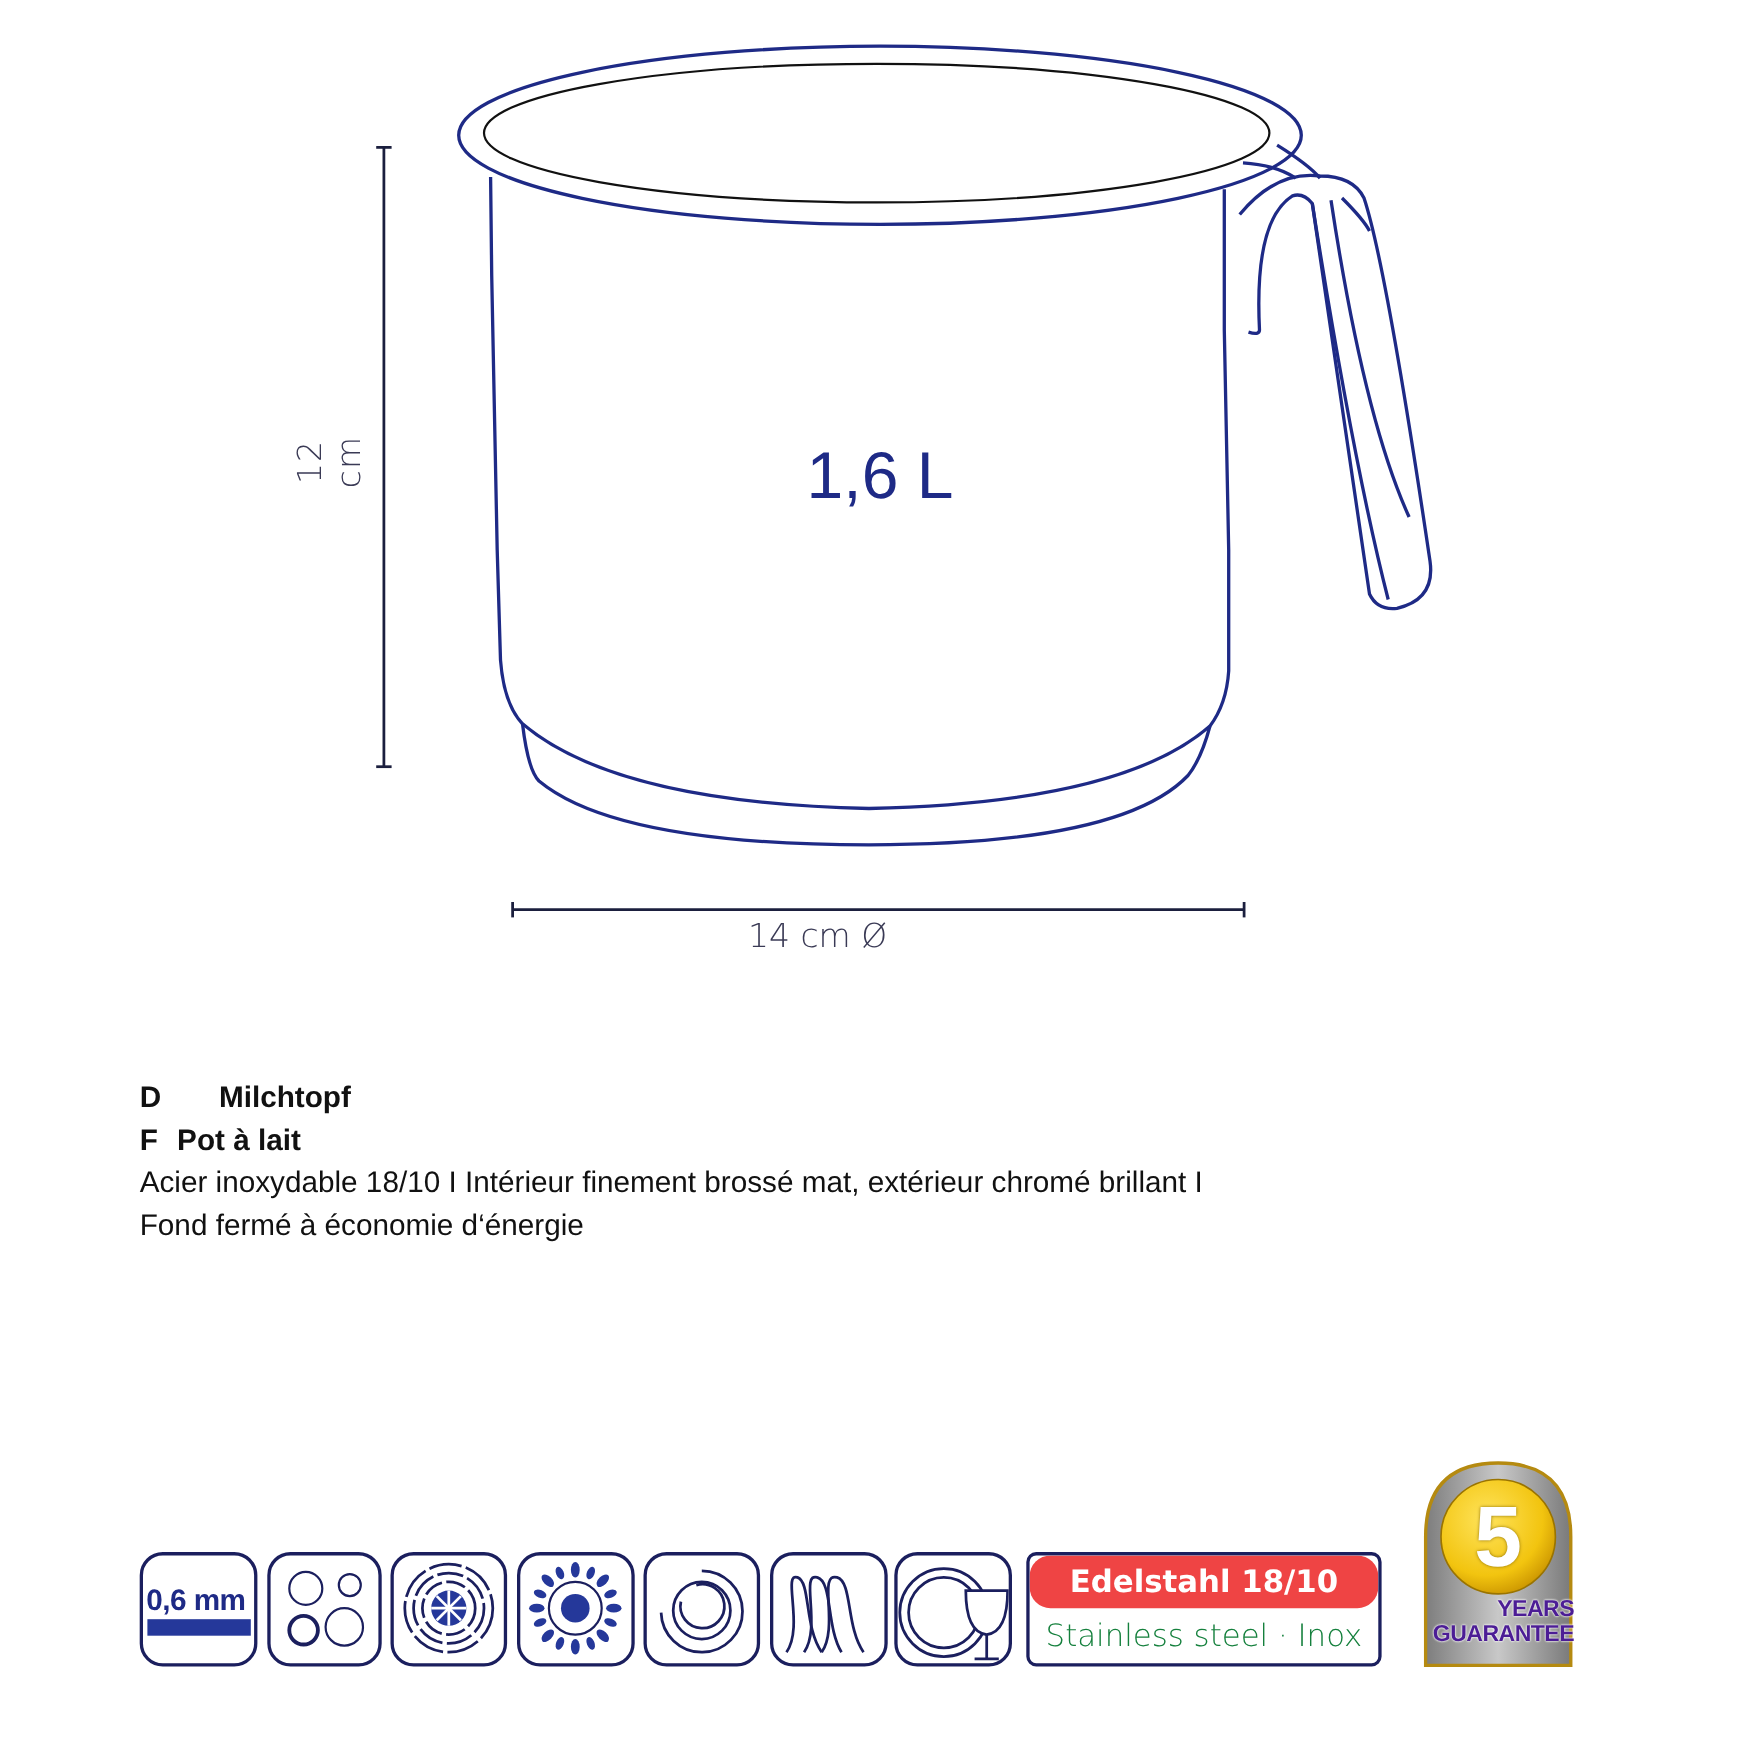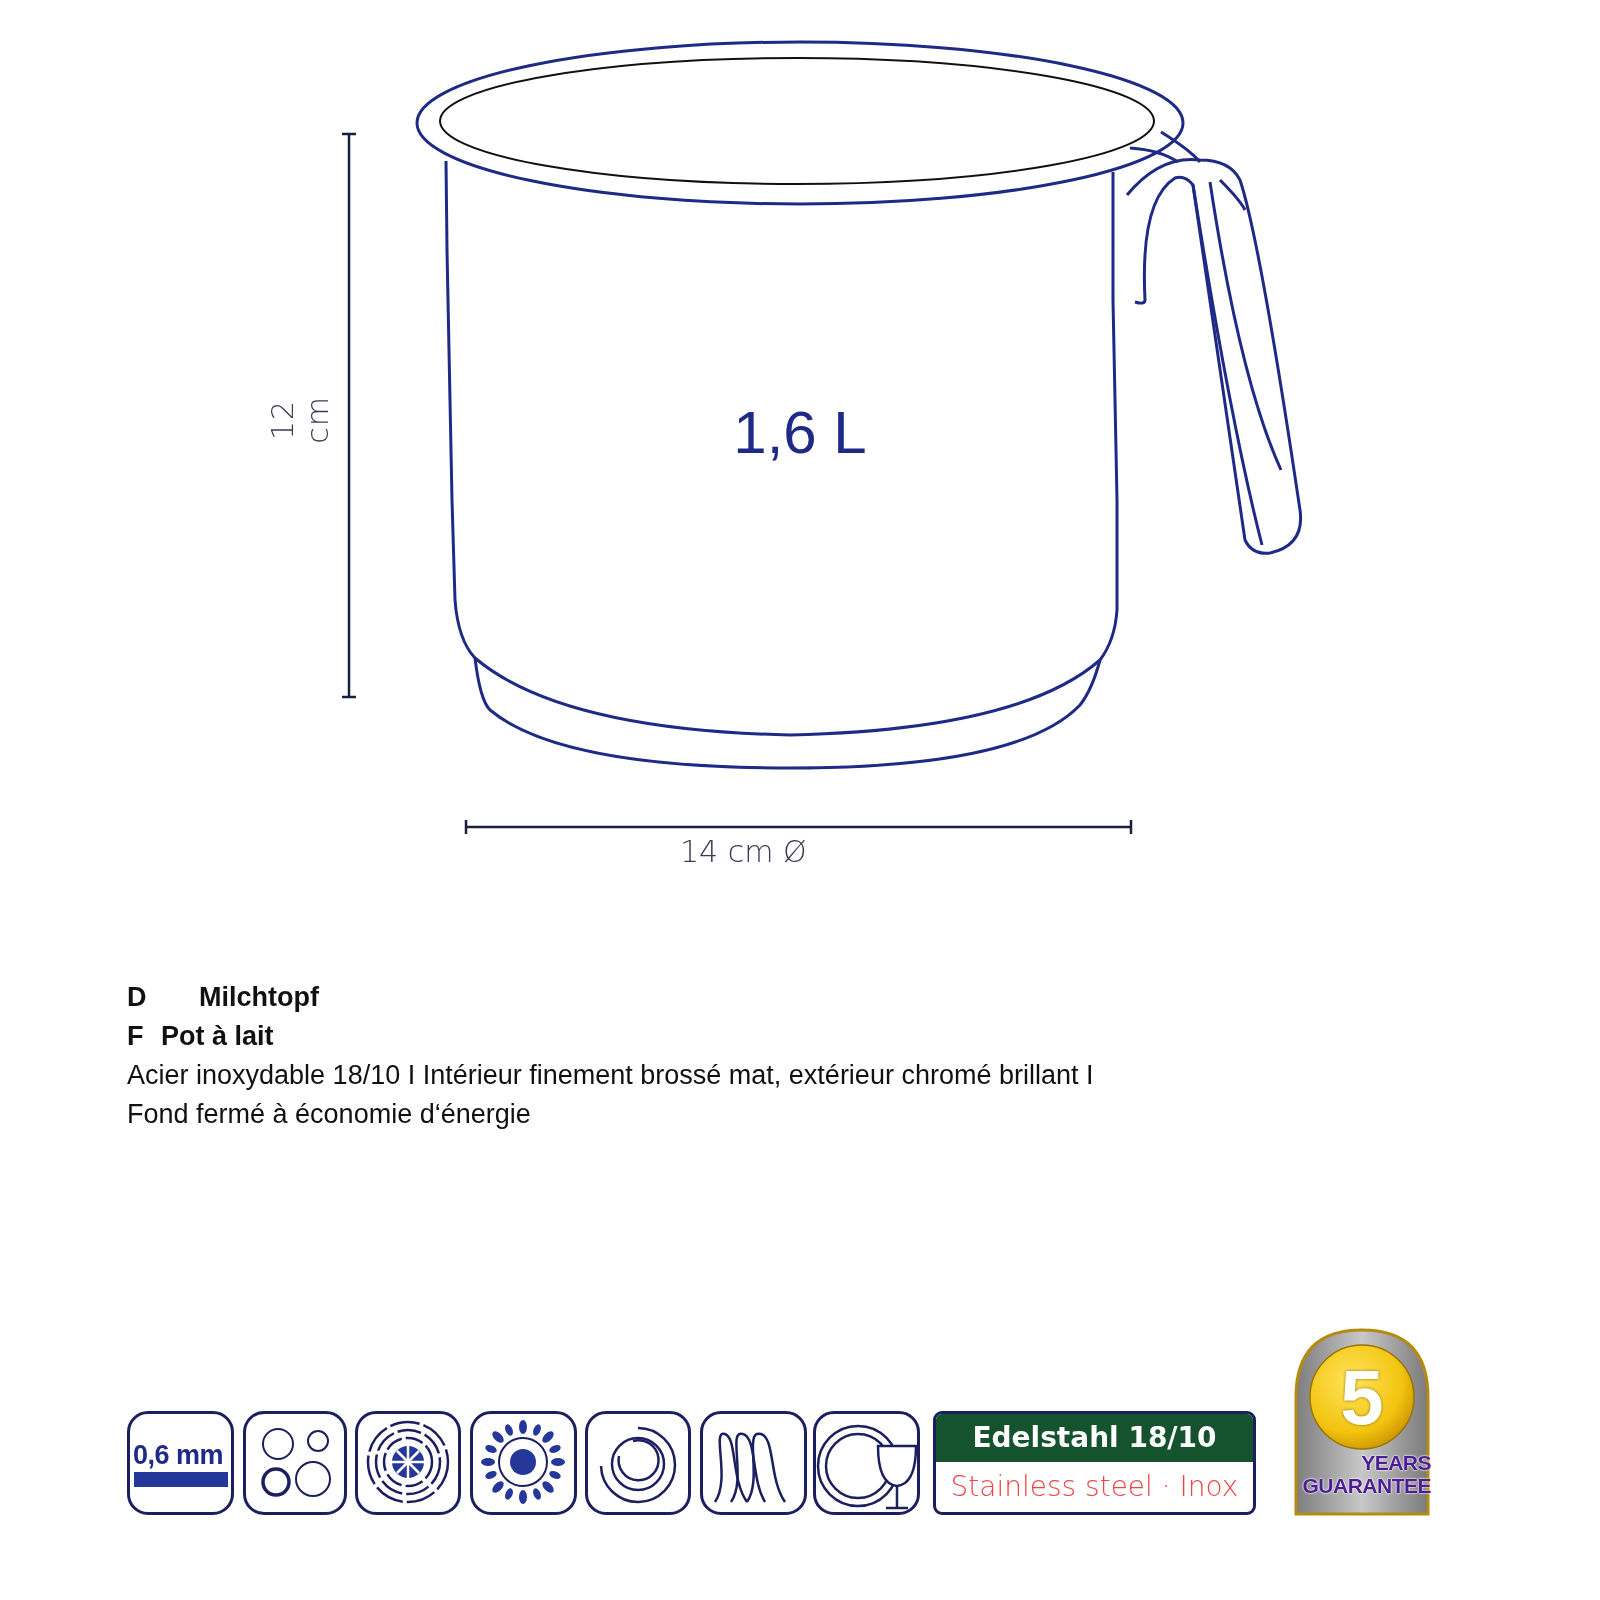--- a/index.html
+++ b/index.html
@@ -12,22 +12,22 @@
     .desc .h { font-weight: bold; }
     .desc .lang { display: inline-block; }
     .desc .lang.wide { width: 72px; }
     .desc .lang.gb { width: 52px; }
     .desc .lang.f { width: 34px; }
     .icon-box { position: absolute; top: 1411px; height: 104px; border: 3px solid #1b1f5e; border-radius: 21px; box-sizing: border-box; background: #fff; }
     .icon-box svg { position: absolute; left: 0; top: 0; }
     .thick-label { position: absolute; left: 3px; top: 26px; font-weight: bold; font-size: 27px; color: #1e2a86; letter-spacing: -0.5px; }
     .thick-bar { position: absolute; left: 4px; top: 58px; width: 94px; height: 15px; background: #25389a; }
     .material { position: absolute; left: 933px; top: 1411px; width: 323px; height: 104px; border: 3px solid #1b1f5e; border-radius: 9px; box-sizing: border-box; overflow: hidden; background: #fff; }
-    .material .top { height: 48px; background: #14532d; color: #fff; font-weight: bold; font-size: 28px; text-align: center; line-height: 48px; font-family: "DejaVu Sans", sans-serif; }
-    .material .bottom { height: 44px; color: #ef4444; font-size: 28px; text-align: center; line-height: 50px; font-family: "DejaVu Sans", sans-serif; font-weight: 200; }
+    .material .top { height: 48px; background: #ef4444; color: #fff; font-weight: bold; font-size: 28px; text-align: center; line-height: 48px; font-family: "DejaVu Sans", sans-serif; border-radius: 19px; }
+    .material .bottom { height: 44px; color: #15803d; font-size: 28px; text-align: center; line-height: 50px; font-family: "DejaVu Sans", sans-serif; font-weight: 200; }
     .badge { position: absolute; left: 1293px; top: 1327px; width: 138px; height: 190px; }
     .badge-five { position: absolute; left: 1293px; top: 1352px; width: 138px; text-align: center; font-weight: bold; font-size: 78px; color: #fff; text-shadow: 0 0 3px #8a6a00; }
     .badge-years { position: absolute; left: 1293px; top: 1451px; width: 138px; text-align: right; font-weight: bold; font-size: 21px; color: #4c1d95; line-height: 23px; letter-spacing: -0.5px; text-shadow: 0 0 2px #fff, 0 0 2px #fff; }
   </style>
 </head>
 <body>
 
 <svg class="drawing" width="1600" height="900" viewBox="0 0 1600 900">
   <g fill="none" stroke="#1e2a86" stroke-width="3">
 

